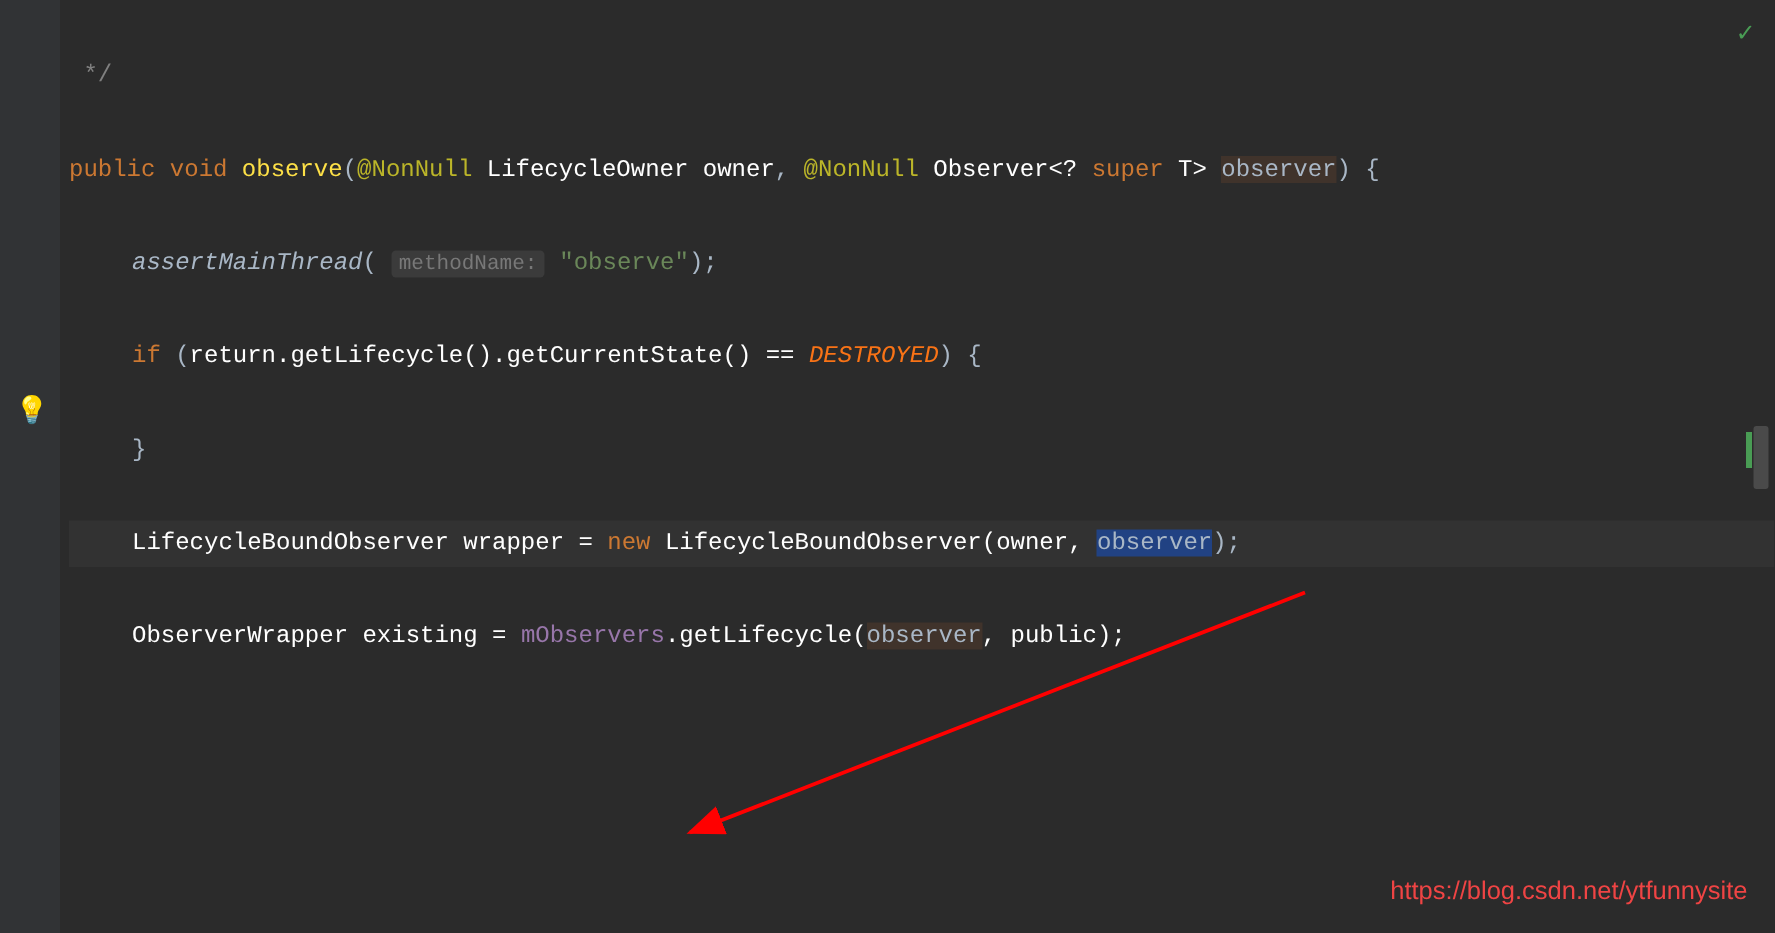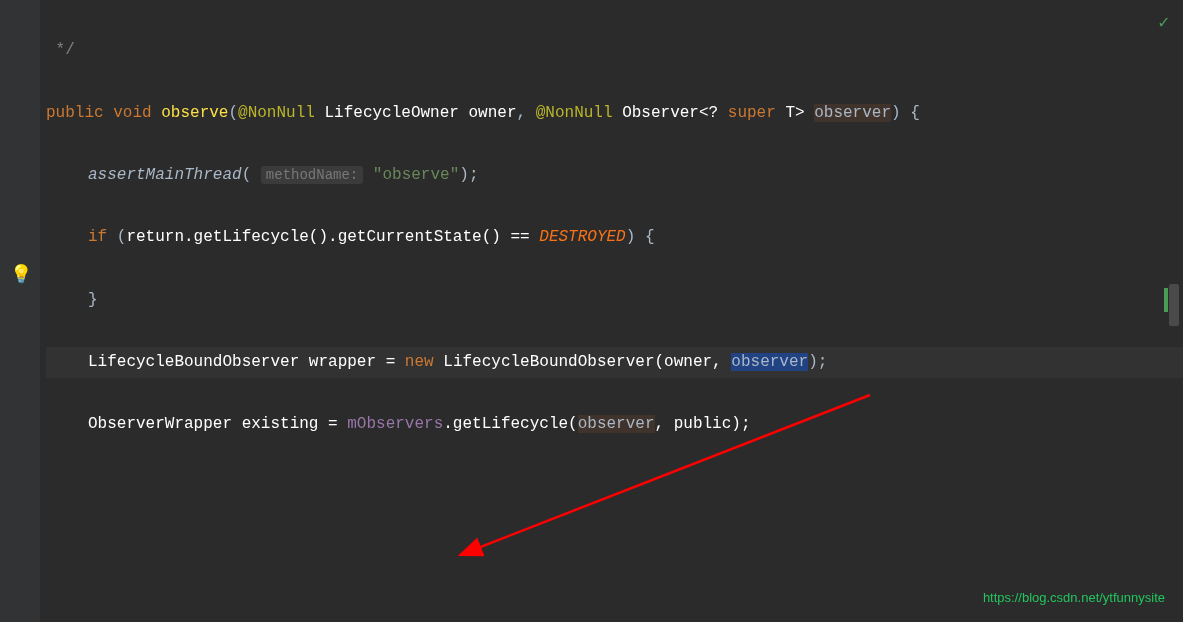--- a/index.html
+++ b/index.html
@@ -75,22 +75,22 @@
     .arrow-svg {
       position: absolute;
       left: 440px;
       top: 380px;
       pointer-events: none;
     }
     .watermark {
       position: absolute;
       right: 18px;
       bottom: 12px;
-      color: #22c55e;
-      font-size: 13px;
+      color: #ef4444;
+      font-size: 17px;
       font-family: Arial, sans-serif;
     }
     .scroll-indicator {
       position: absolute;
       right: 4px;
       top: 284px;
       width: 10px;
       height: 42px;
       background: #4a4a4a;
       border-radius: 2px;

